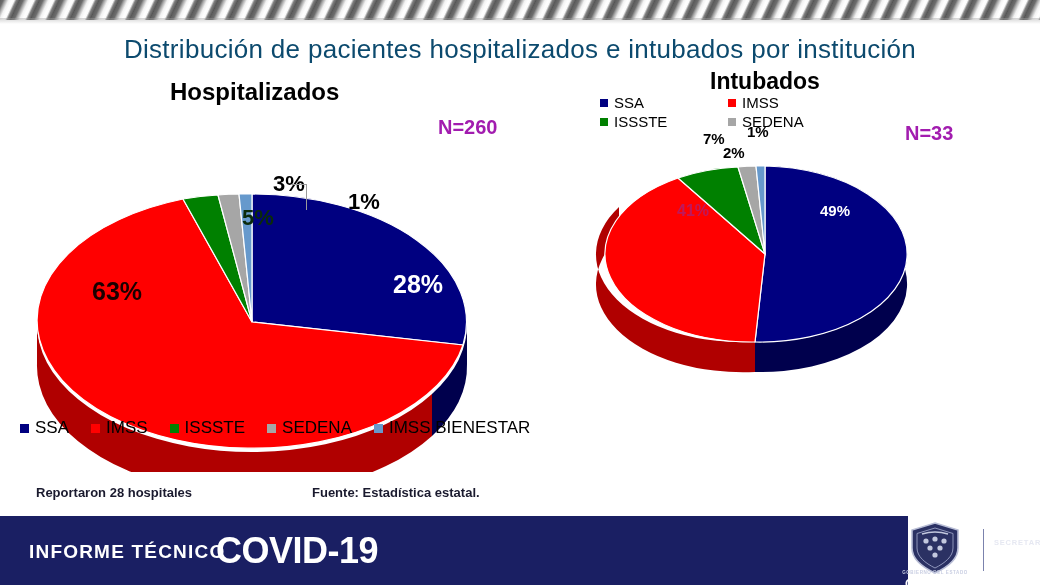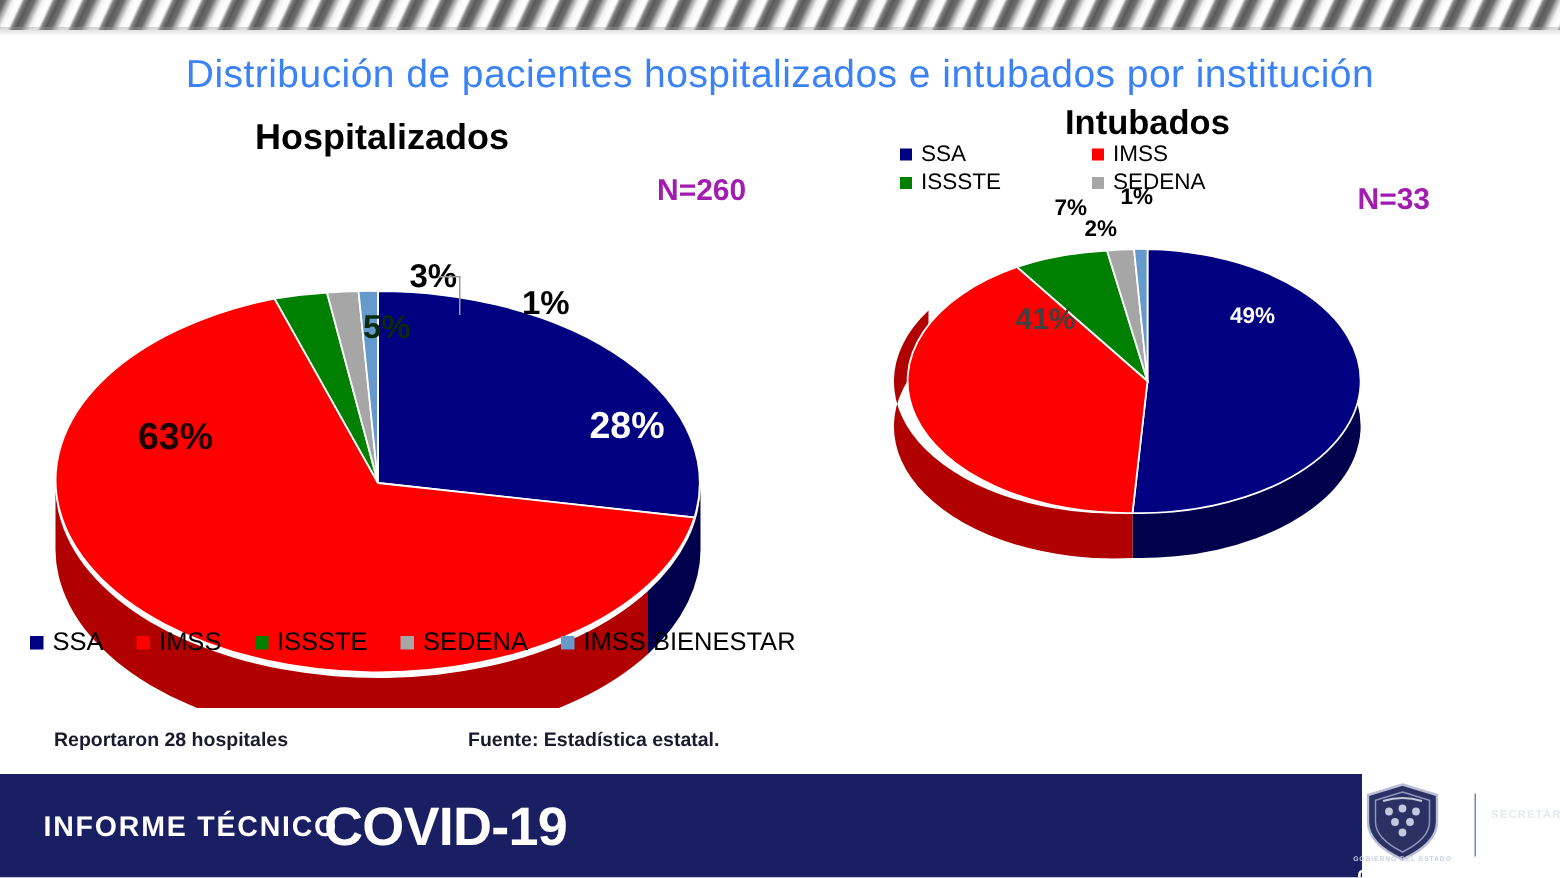--- a/index.html
+++ b/index.html
@@ -35,21 +35,21 @@
     background: linear-gradient(to bottom, rgba(160,160,160,0.45), rgba(255,255,255,0));
   }
 
   
   #page-title {
     position: absolute;
     left: 0; top: 34px;
     width: 1040px;
     text-align: center;
     font-size: 26px;
-    color: #3b82f6;
+    color: #0c4a6e;
     letter-spacing: 0.3px;
     white-space: nowrap;
   }
 
   
   .chart-panel { position: absolute; }
   #panel-hosp { left: 10px;  top: 72px; width: 530px; height: 380px; }
   #panel-intub{ left: 565px; top: 62px; width: 470px; height: 330px; }
 
   .chart-title {
@@ -81,21 +81,21 @@
 
   
   #pct-h-imss   { left: 82px;  top: 205px; font-size: 25px; color: #1a0000; }
   #pct-h-ssa    { left: 383px; top: 198px; font-size: 25px; color: #ffffff; }
   #pct-h-issste { left: 232px; top: 133px; font-size: 22px; color: #0a2a0a; }
   #pct-h-sedena { left: 263px; top: 99px;  font-size: 22px; color: #000000; }
   #pct-h-bien   { left: 338px; top: 117px; font-size: 22px; color: #000000; }
 
   
   #pct-i-ssa    { left: 255px; top: 140px; font-size: 15px; color: #ffffff; }
-  #pct-i-imss   { left: 112px; top: 140px; font-size: 20px; color: #404040; }
+  #pct-i-imss   { left: 112px; top: 140px; font-size: 16px; color: #be185d; }
   #pct-i-issste { left: 138px; top: 68px;  font-size: 15px; color: #000000; }
   #pct-i-sedena { left: 158px; top: 82px;  font-size: 15px; color: #000000; }
   #pct-i-bien   { left: 182px; top: 61px;  font-size: 15px; color: #000000; }
 
   
   #leader-h-sedena {
     position: absolute;
     left: 296px; top: 112px;
     width: 1px; height: 26px;
     background: #9a9a9a;

